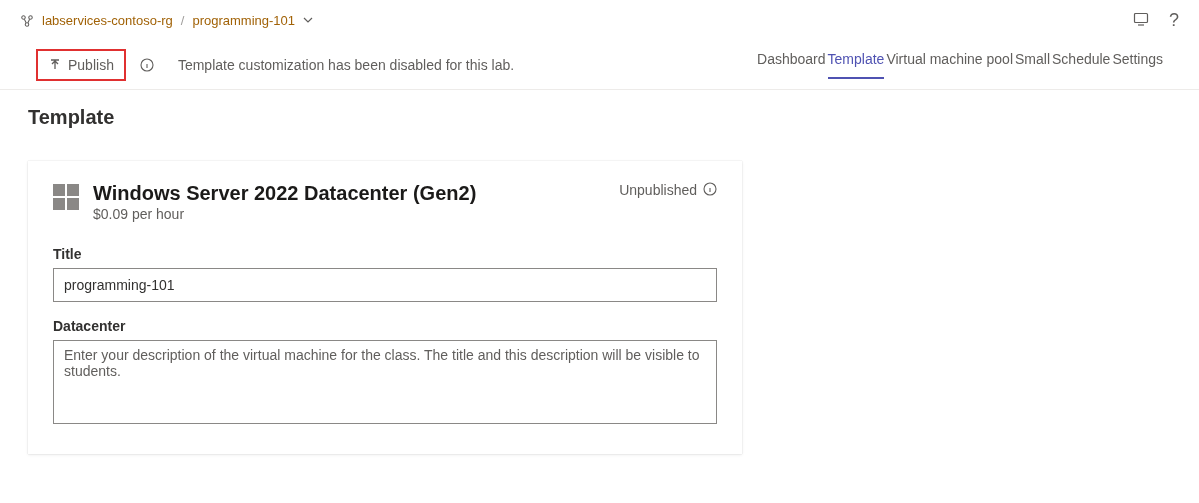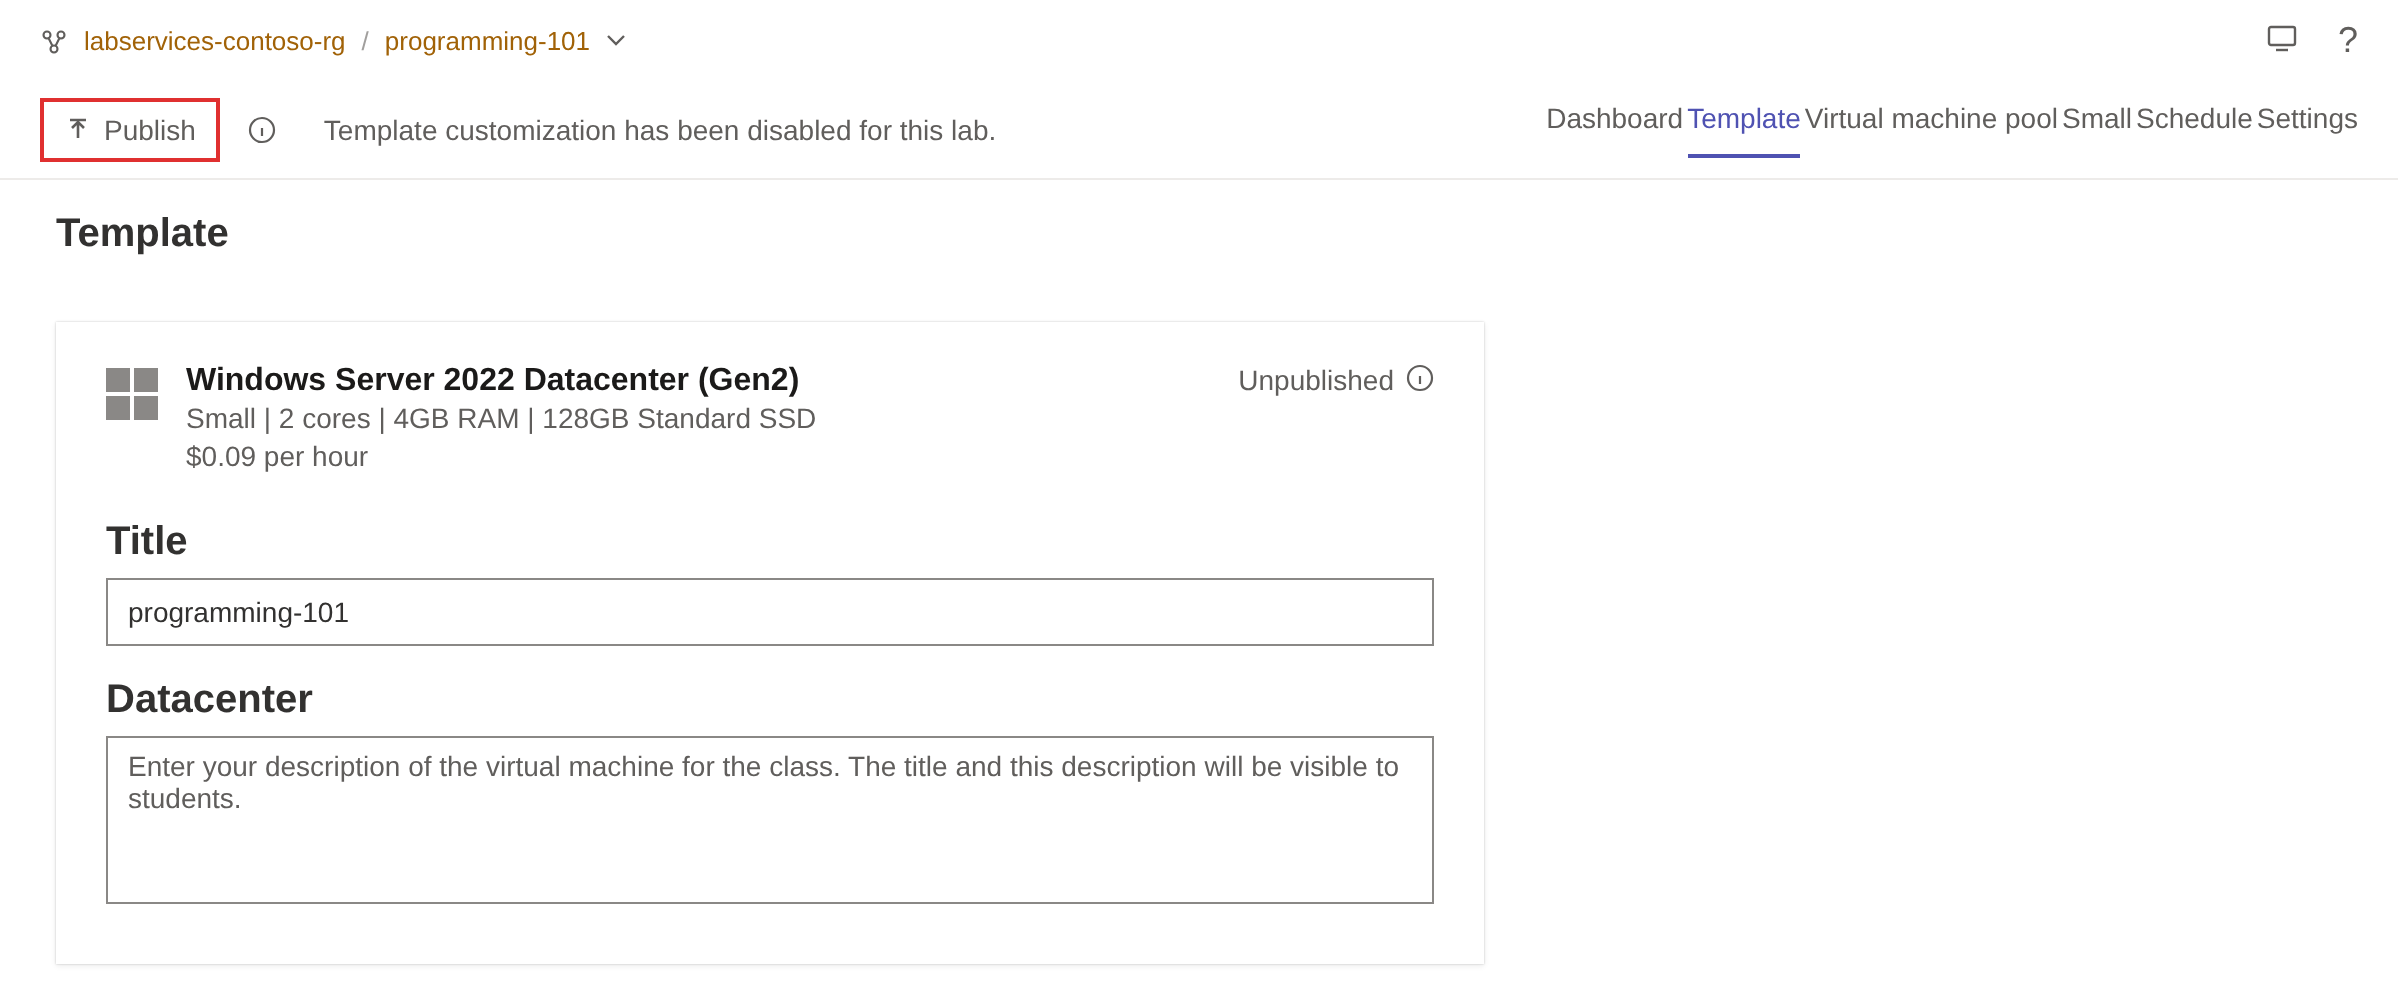--- a/index.html
+++ b/index.html
@@ -49,21 +49,21 @@
       color: #a19f9d;
     }
     .chevron-down svg {
       width: 10px;
       height: 10px;
     }
     .toolbar {
       display: flex;
       align-items: center;
       justify-content: space-between;
-      padding: 8px 20px;
+      padding: 8px 36px;
       border-bottom: 1px solid #edebe9;
     }
     .toolbar-left {
       display: flex;
       align-items: center;
       gap: 14px;
     }
     .publish-btn {
       display: inline-flex;
       align-items: center;
@@ -138,41 +138,41 @@
       width: 26px;
       height: 26px;
       margin-top: 2px;
       flex-shrink: 0;
     }
     .win-icon span {
       background: #8a8886;
     }
     .vm-text .line1 {
       font-weight: 600;
-      font-size: 16px;
+      font-size: 20px;
       color: #1b1a19;
     }
     .vm-text .line2, .vm-text .line3 {
       color: #605e5c;
       font-size: 14px;
       line-height: 1.35;
     }
     .status {
       display: flex;
       align-items: flex-start;
       gap: 6px;
       color: #605e5c;
       font-size: 14px;
     }
     .field {
       margin-bottom: 16px;
     }
     .field-label {
       font-weight: 600;
-      font-size: 20px;
+      font-size: 14px;
       margin-bottom: 6px;
       display: block;
       color: #323130;
     }
     .input, .textarea {
       width: 100%;
       border: 1px solid #8a8886;
       padding: 6px 10px;
       font-family: inherit;
       font-size: 14px;
@@ -261,21 +261,20 @@
     <div class="card-top">
       <div class="vm-info">
         <div class="win-icon">
           <span></span>
             <span></span>
             <span></span>
             <span></span>
         </div>
         <div class="vm-text">
           <div class="line1">Windows Server 2022 Datacenter (Gen2)</div>
-          <div class="line2">Small | 2 cores | 4GB RAM | 128GB Standard SSD</div>
           <div class="line3">$0.09 per hour</div>
         </div>
       </div>
       <div class="status">
         <span>Unpublished</span>
         <svg viewBox="0 0 14 14" fill="none" stroke="#605e5c" stroke-width="1.1">
           <circle cx="7" cy="7" r="6"></circle>
             <path d="M7 4v.01M7 6v4"></path>
         </svg>
       </div>

